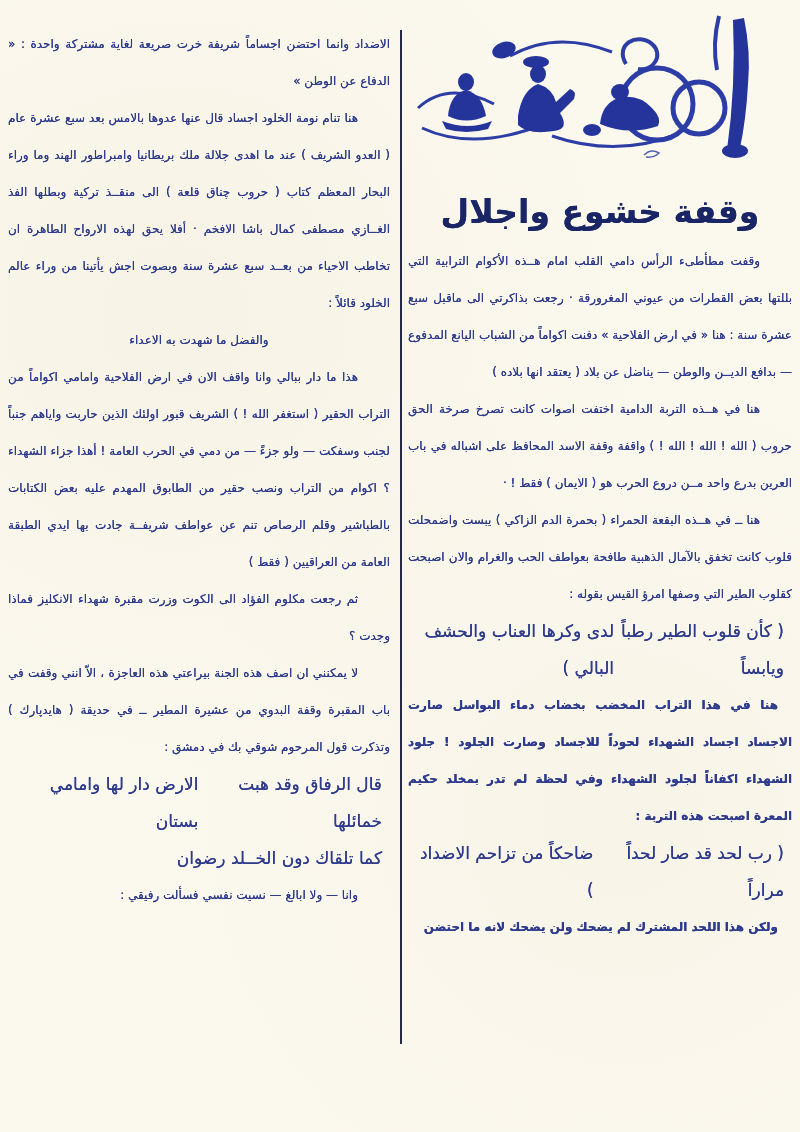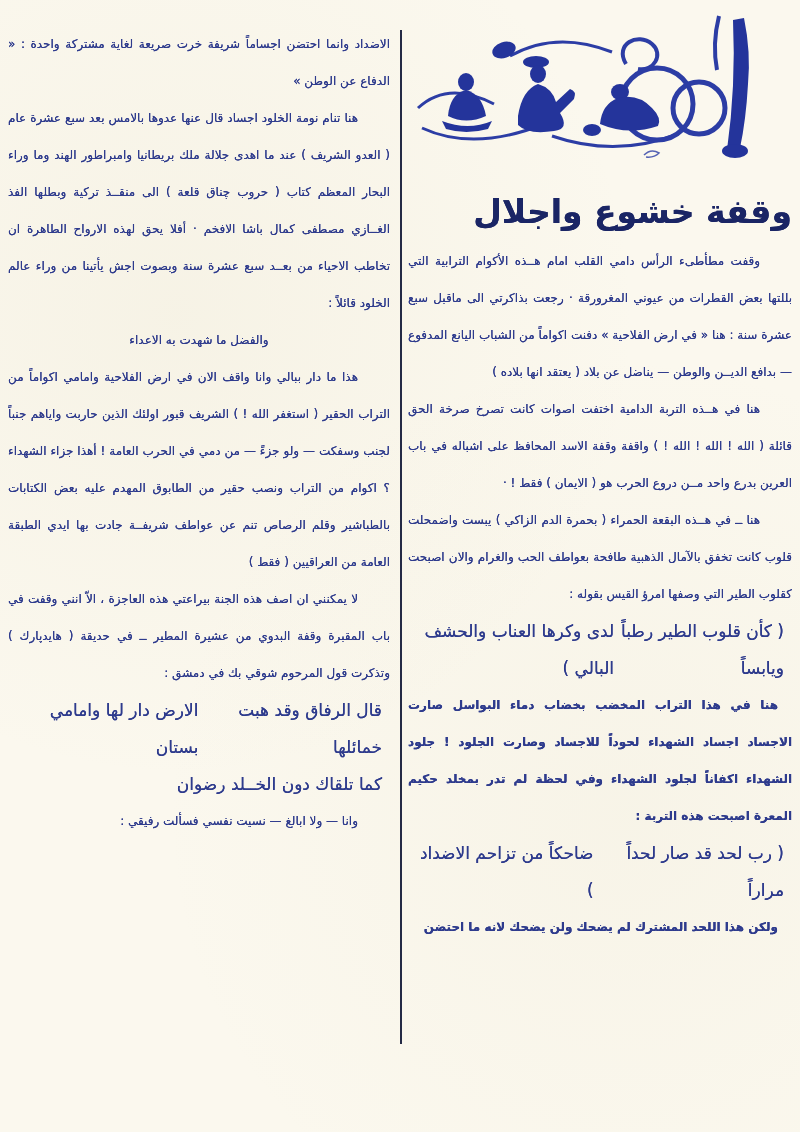--- a/index.html
+++ b/index.html
@@ -18,20 +18,21 @@
   .divider{
     position:absolute;top:30px;right:398px;
     width:2px;height:1014px;
     background:#242a45;
   }
   .col-right{position:absolute;top:12px;right:8px;width:384px;}
   .col-left{position:absolute;top:26px;left:8px;width:382px;}
   .masthead{height:154px;position:relative;margin-bottom:2px;}
   .article-title{
     margin:26px 0 12px;
+    text-align:center;
     font-size:33px;
     font-weight:bold;
     color:#1a2565;
     letter-spacing:.5px;
     text-shadow:0 0 .6px #1a2565;
   }
   .body-text p{
     margin:0;
     font-size:12px;
     line-height:37px;
@@ -88,41 +89,42 @@
           <ellipse cx="321" cy="139" rx="13" ry="7"></ellipse>
         </g>
         <path d="M230,143 q7,-7 15,-2 q-5,5 -13,4" stroke="#2c3da5" stroke-width="1.5" fill="none" opacity="0.8"></path>
       </svg>
     </div>
 
     <h1 class="article-title">وقفة خشوع واجلال</h1>
 
     <div class="body-text">
       <p class="indent">وقفت مطأطىء الرأس دامي القلب امام هــذه الأكوام الترابية التي بللتها بعض القطرات من عيوني المغرورقة · رجعت بذاكرتي الى ماقبل سبع عشرة سنة : هنا « في ارض الفلاحية » دفنت اكواماً من الشباب اليانع المدفوع — بدافع الديــن والوطن — يناضل عن بلاد ( يعتقد انها بلاده )</p>
-      <p class="indent">هنا في هــذه التربة الدامية اختفت اصوات كانت تصرخ صرخة الحق قائلة ( الله ! الله ! الله ! ) واقفة وقفة الاسد المحافظ على اشباله في باب العرين بدرع واحد مــن دروع الحرب هو ( الايمان ) فقط ! ·</p>
+      <p class="indent">هنا في هــذه التربة الدامية اختفت اصوات كانت تصرخ صرخة الحق حروب ( الله ! الله ! الله ! ) واقفة وقفة الاسد المحافظ على اشباله في باب العرين بدرع واحد مــن دروع الحرب هو ( الايمان ) فقط ! ·</p>
       <p class="indent">هنا ــ في هــذه البقعة الحمراء ( بحمرة الدم الزاكي ) يبست واضمحلت قلوب كانت تخفق بالآمال الذهبية طافحة بعواطف الحب والغرام والان اصبحت كقلوب الطير التي وصفها امرؤ القيس بقوله :</p>
       <div class="verse">
         <span>( كأن قلوب الطير رطباً ويابساً</span>
         <span>لدى وكرها العناب والحشف البالي )</span>
       </div>
       <p class="indent-sm">هنا في هذا التراب المخضب بخضاب دماء البواسل صارت الاجساد اجساد الشهداء لحوداً للاجساد وصارت الجلود ! جلود الشهداء اكفاناً لجلود الشهداء وفي لحظة لم تدر بمخلد حكيم المعرة اصبحت هذه التربة :</p>
       <div class="verse">
         <span>( رب لحد قد صار لحداً مراراً</span>
         <span>ضاحكاً من تزاحم الاضداد )</span>
       </div>
       <p class="indent-sm">ولكن هذا اللحد المشترك لم يضحك ولن يضحك لانه ما احتضن</p>
     </div>
   </div>
 
   <div class="col-left">
     <div class="body-text">
       <p>الاضداد وانما احتضن اجساماً شريفة خرت صريعة لغاية مشتركة واحدة : « الدفاع عن الوطن »</p>
       <p class="indent">هنا تنام نومة الخلود اجساد قال عنها عدوها بالامس بعد سبع عشرة عام ( العدو الشريف ) عند ما اهدى جلالة ملك بريطانيا وامبراطور الهند وما وراء البحار المعظم كتاب ( حروب چناق قلعة ) الى منقــذ تركية وبطلها الفذ الغــازي مصطفى كمال باشا الافخم · أفلا يحق لهذه الارواح الطاهرة ان تخاطب الاحياء من بعــد سبع عشرة سنة وبصوت اجش يأتينا من وراء عالم الخلود قائلاً :</p>
       <p class="center-line">والفضل ما شهدت به الاعداء</p>
       <p class="indent">هذا ما دار ببالي وانا واقف الان في ارض الفلاحية وامامي اكواماً من التراب الحقير ( استغفر الله ! ) الشريف قبور اولئك الذين حاربت واياهم جنباً لجنب وسفكت — ولو جزءً — من دمي في الحرب العامة ! أهذا جزاء الشهداء ؟ اكوام من التراب ونصب حقير من الطابوق المهدم عليه بعض الكتابات بالطباشير وقلم الرصاص تنم عن عواطف شريفــة جادت بها ايدي الطبقة العامة من العراقيين ( فقط )</p>
+      <p class="indent">ثم رجعت مكلوم الفؤاد الى الكوت وزرت مقبرة شهداء الانكليز فماذا وجدت ؟</p>
       <p class="indent">لا يمكنني ان اصف هذه الجنة بيراعتي هذه العاجزة ، الاّ انني وقفت في باب المقبرة وقفة البدوي من عشيرة المطير ــ في حديقة ( هايدپارك ) وتذكرت قول المرحوم شوقي بك في دمشق :</p>
       <div class="verse">
         <span>قال الرفاق وقد هبت خمائلها</span>
         <span>الارض دار لها وامامي بستان</span>
       </div>
       <div class="verse">
         <span>كما تلقاك دون الخــلد رضوان</span>
       </div>
       <p class="indent">وانا — ولا ابالغ — نسيت نفسي فسألت رفيقي :</p>
 

